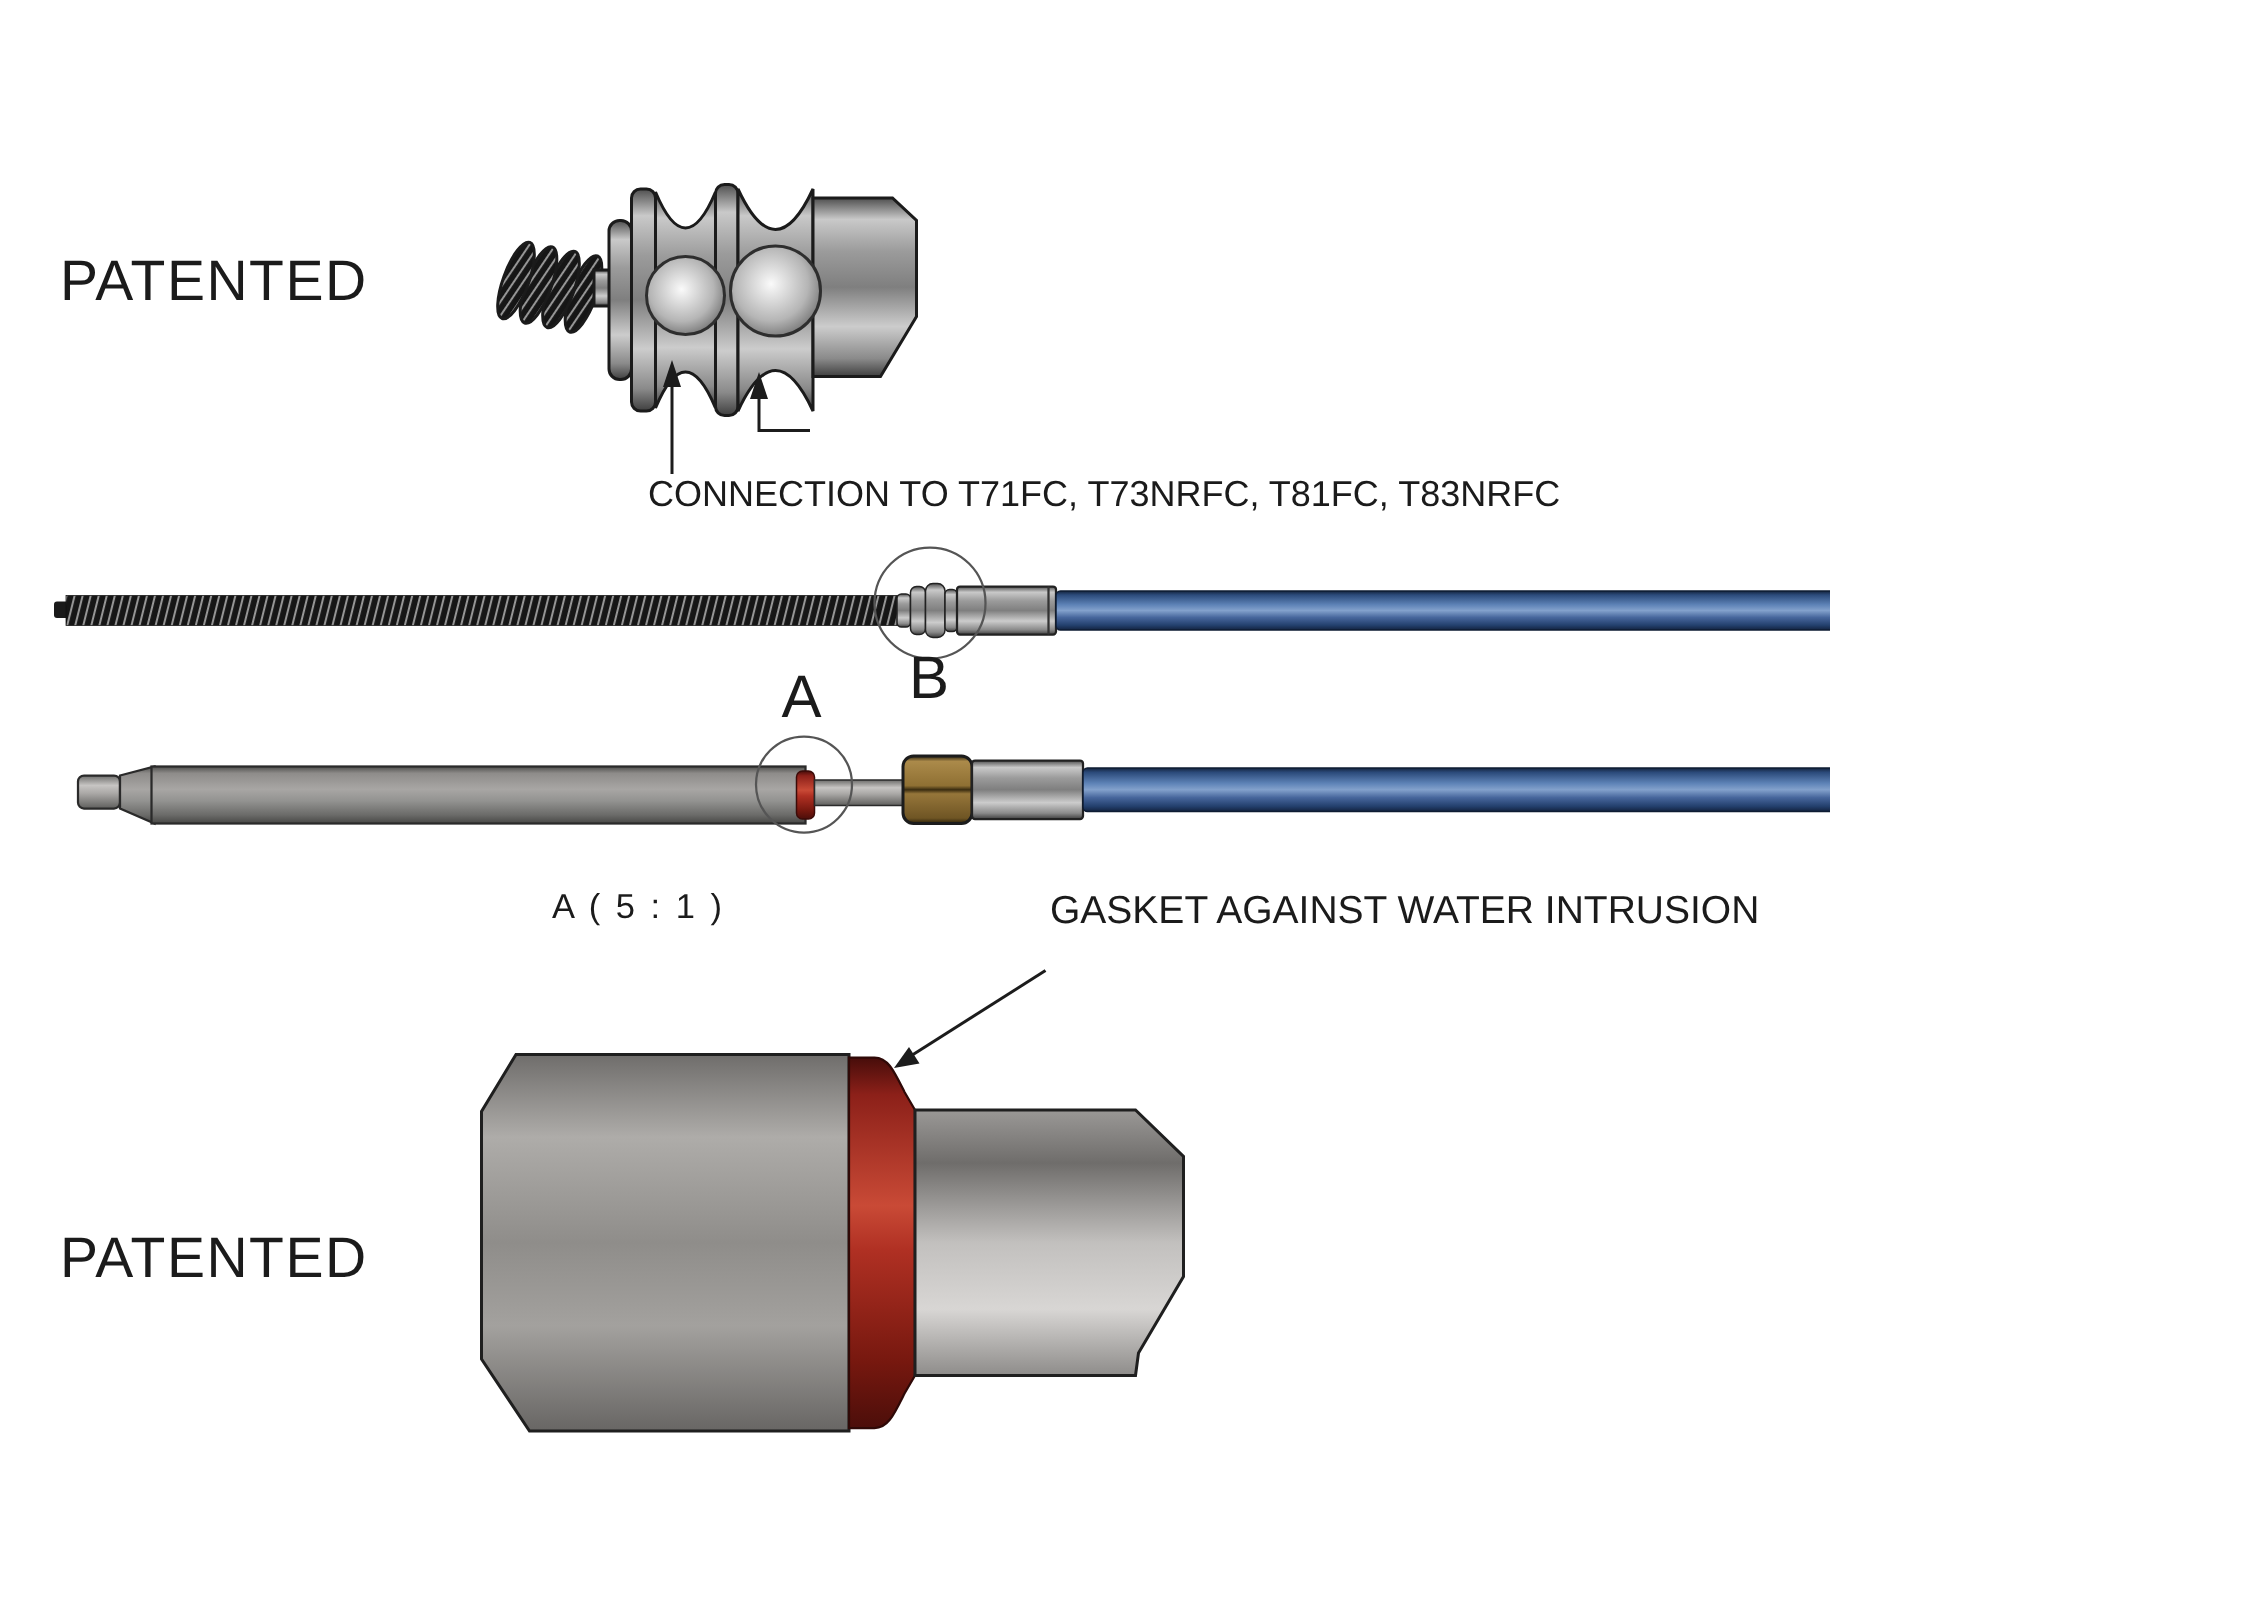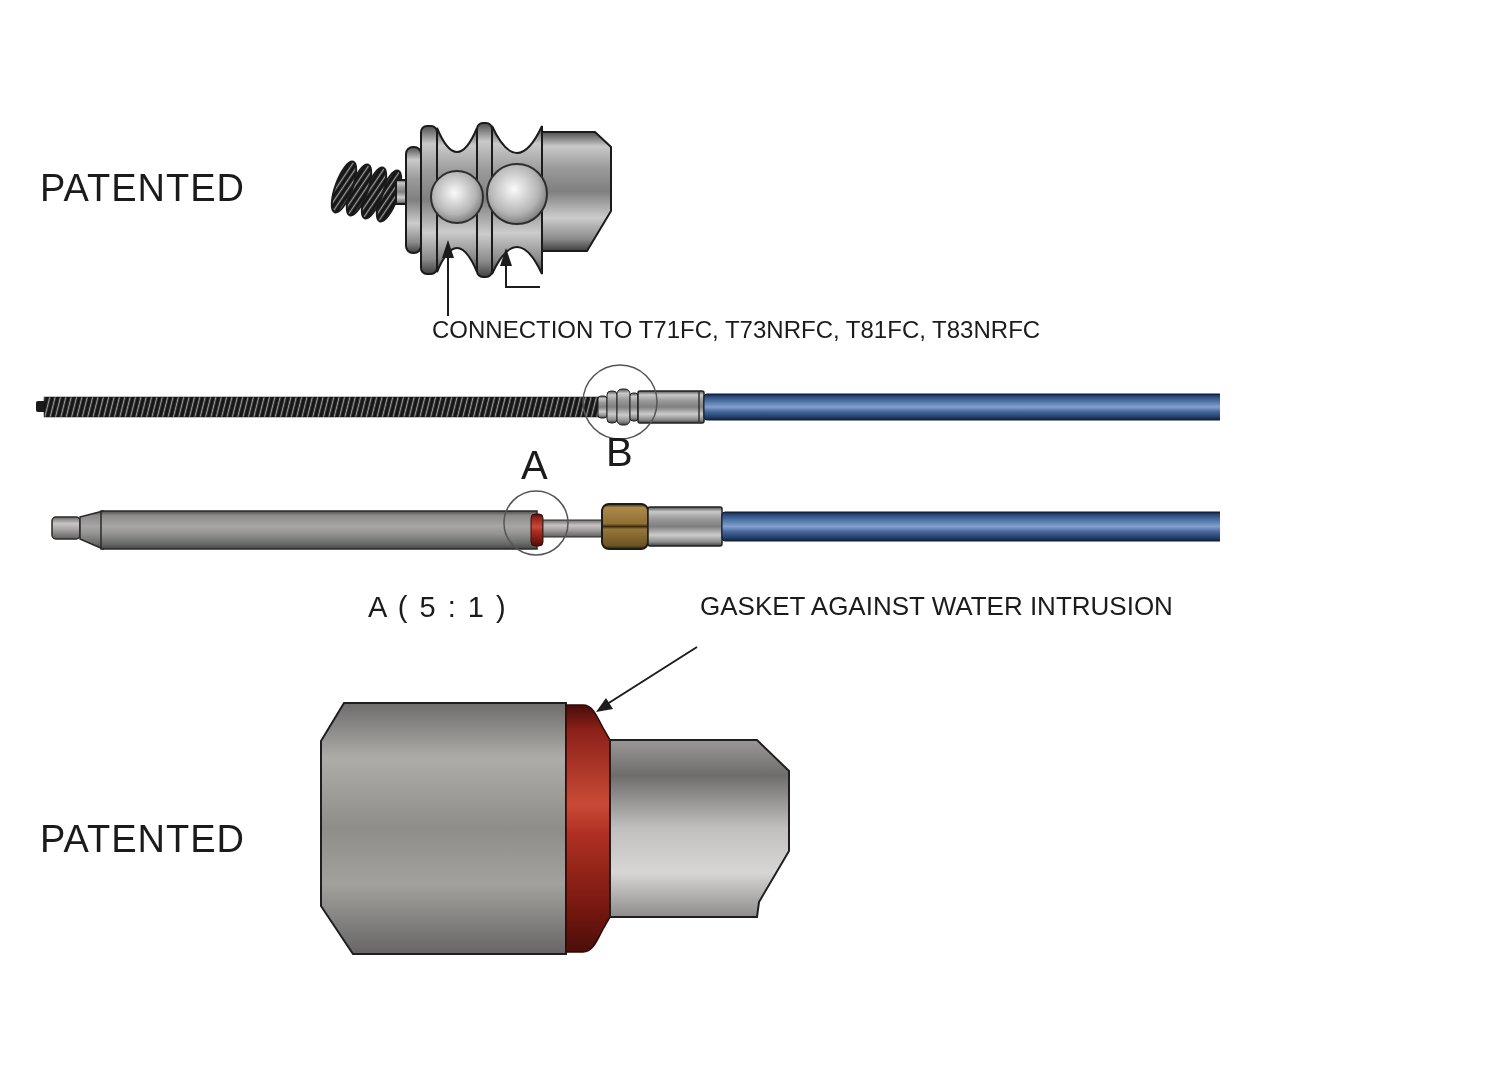--- a/index.html
+++ b/index.html
@@ -8,21 +8,21 @@
     font-family:"Liberation Sans",sans-serif;overflow:hidden;
   }
   .gfx{position:absolute;inset:0;width:1500px;height:1080px;}
   .lbl{position:absolute;white-space:nowrap;color:var(--text,#1b1b1b);line-height:1;}
   .t-patented-top{left:40px;top:169px;font-size:38px;letter-spacing:1px;}
   .t-b21{left:688px;top:170px;font-size:38px;letter-spacing:2px;}
   .t-conn1{left:547px;top:268px;font-size:35px;}
   .t-conn2{left:432px;top:318px;font-size:24px;}
   .t-lblB{left:606px;top:432px;font-size:40px;}
   .t-lblA{left:521px;top:445px;font-size:40px;}
-  .t-a51{left:368px;top:593px;font-size:29px;letter-spacing:2px;}
+  .t-a51{left:368px;top:593px;font-size:23px;letter-spacing:2px;}
   .t-gasket{left:700px;top:593px;font-size:26px;}
   .t-patented-bot{left:40px;top:820px;font-size:38px;letter-spacing:1px;}
   .logo{position:absolute;left:1367px;top:1016px;width:130px;text-align:center;}
   .logo-row{display:flex;gap:8px;justify-content:center;}
   .logo-sq{
     width:36px;height:38px;border-radius:9px;background:var(--logo,#a6a6a6);
     display:flex;align-items:center;justify-content:center;
     color:#f7f7f7;font-size:29px;line-height:1;
   }
   .logo-name{margin-top:2px;color:#b3b3b3;font-size:19px;letter-spacing:2.5px;line-height:1;}

